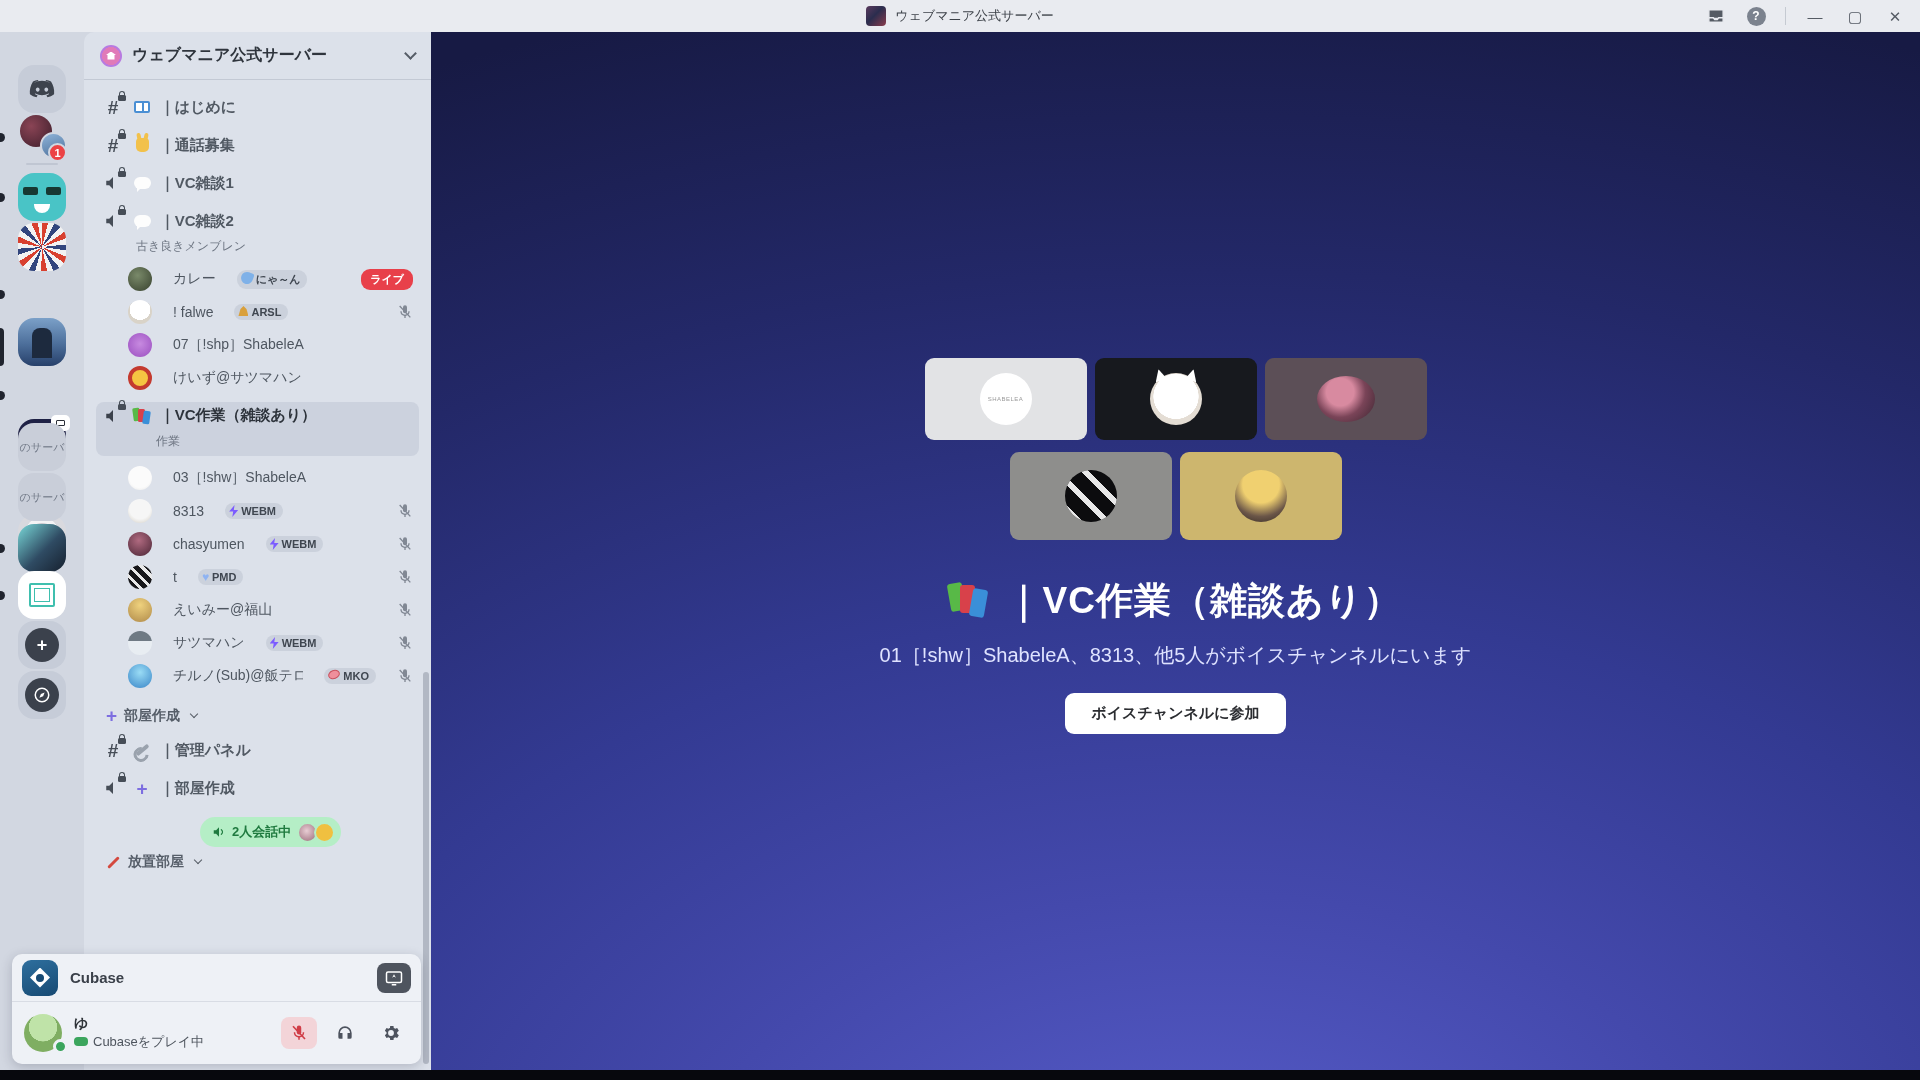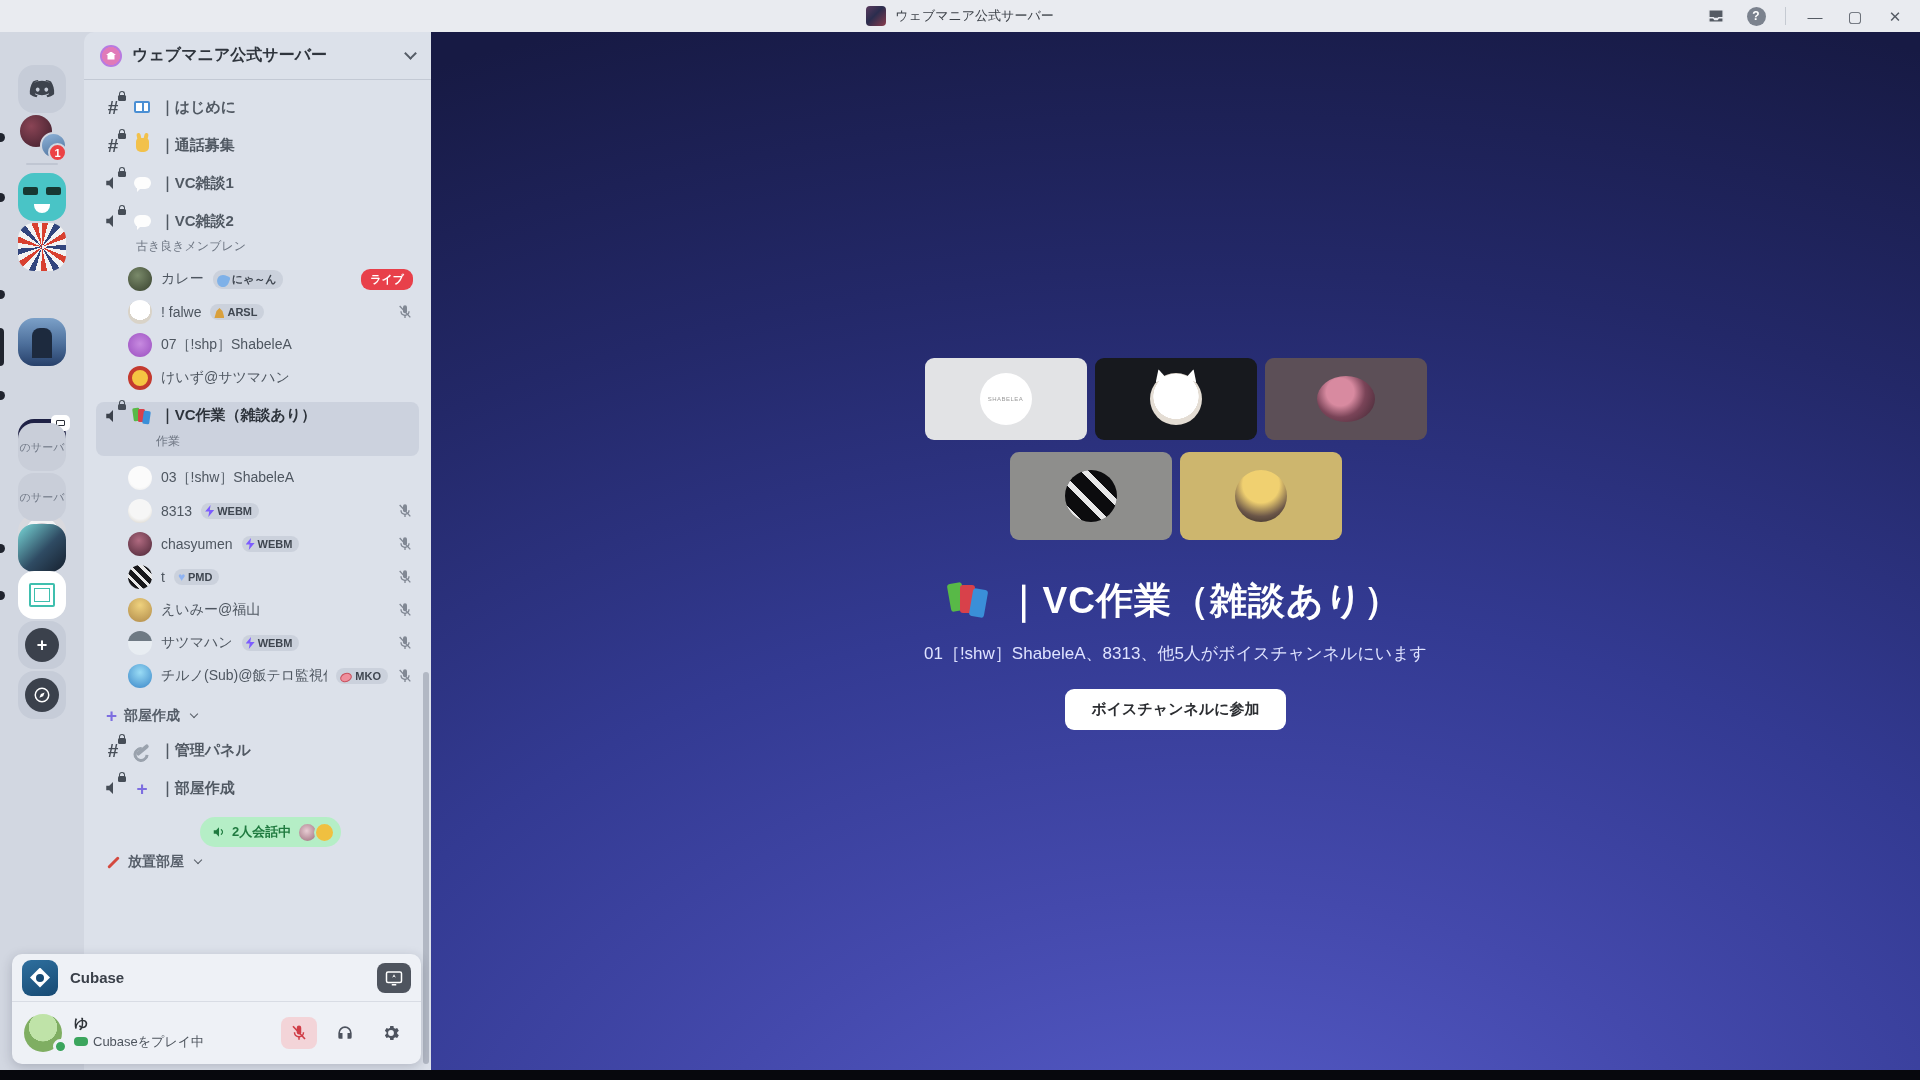--- a/index.html
+++ b/index.html
@@ -117,24 +117,24 @@
   .e-pad::before,.e-pad::after { content:""; position:absolute; top:4px; width:4px; height:4px;
     border-radius:50%; background:#8f7fb0; }
   .e-pad::before{left:3px;} .e-pad::after{right:3px;}
   .e-wrench { width:15px; height:4px; background:#9aa2ad; border-radius:2px; transform:rotate(-40deg); position:relative; }
   .e-wrench::before { content:""; position:absolute; left:-4px; top:-3px; width:9px; height:9px;
     border:3px solid #9aa2ad; border-radius:50%; border-right-color:transparent; }
   .e-plus { color:#7d6ee0; font-size:19px; font-weight:bold; line-height:1; }
   .e-slash { width:15px; height:3px; background:#d4493f; border-radius:2px; transform:rotate(-45deg); }
 
   
-  .vu-row { display:flex; align-items:center; height:28px; margin:0 10px 5px 36px; gap:9px; }
+  .vu-row { display:flex; align-items:center; height:28px; margin:0 10px 5px 36px; gap:21px; }
   .vu-av { width:24px; height:24px; border-radius:50%; flex:none; }
   .vu-name { font-size:14px; color:#4e5660; white-space:nowrap; overflow:hidden; }
-  .vbadge { display:flex; align-items:flex-end; gap:3px; background:#cbd1dc; border-radius:9px;
+  .vbadge { display:flex; align-items:flex-start; gap:3px; background:#cbd1dc; border-radius:9px;
     padding:2px 7px 2px 4px; font-size:11px; font-weight:bold; color:#3f4650; flex:none; }
   .live-badge { margin-left:auto; background:#e8404a; color:#fff; font-size:11px; font-weight:bold;
     border-radius:9px; padding:3px 9px; flex:none; }
   .mic-off { margin-left:auto; flex:none; }
   .vbadge + .mic-off, .vu-name + .mic-off { margin-left:auto; }
   .b-leaf { width:12px; height:12px; border-radius:50% 2px 50% 50%; background:#7fb1e8; transform:rotate(20deg); }
   .b-sword { width:10px; height:10px; background:#d9a03c; clip-path:polygon(50% 0,80% 30%,100% 100%,0 100%,20% 30%); }
   .b-bolt { width:9px; height:12px; background:#7c5cff; clip-path:polygon(60% 0,0 55%,45% 55%,35% 100%,100% 42%,52% 42%); }
   .b-heart { color:#8fb3f2; font-size:12px; line-height:1; }
   .b-petal { width:12px; height:9px; background:#ef8f9c; border:1px solid #c9515e; border-radius:50%; transform:rotate(-20deg); }
@@ -221,21 +221,21 @@
   .t5 { background:#cdb66e; }
   .t5 .t-av { background:radial-gradient(circle at 50% 28%,#f0d070 0 40%,#6b5648 70%,#2e2620 100%); }
 
   .vc-title-row { display:flex; align-items:center; gap:16px; margin-top:36px; }
   .big-books { position:relative; width:40px; height:36px; }
   .big-books i { position:absolute; width:15px; height:28px; border-radius:3px; }
   .big-books i:nth-child(1){ left:0; top:0; background:#58b947; transform:rotate(-10deg); }
   .big-books i:nth-child(2){ left:11px; top:2px; background:#d8414a; }
   .big-books i:nth-child(3){ left:22px; top:6px; background:#3a8fd8; transform:rotate(10deg); }
   .vc-title { font-size:37px; font-weight:bold; color:#fff; letter-spacing:1px; }
-  .vc-presence { margin-top:16px; font-size:17px; color:#dfe3ff; }
+  .vc-presence { margin-top:16px; font-size:20px; color:#dfe3ff; }
   .join-btn { margin-top:24px; background:#fff; color:#2b2d31; font-size:15px; font-weight:bold;
     border:none; border-radius:9px; padding:11px 26px; cursor:pointer; }
 
   .bottom-strip { position:absolute; left:0; top:1070px; width:1920px; height:10px; background:#07080d; z-index:40; }
 
   svg { display:block; }
 </style>
 </head>
 <body>
 

